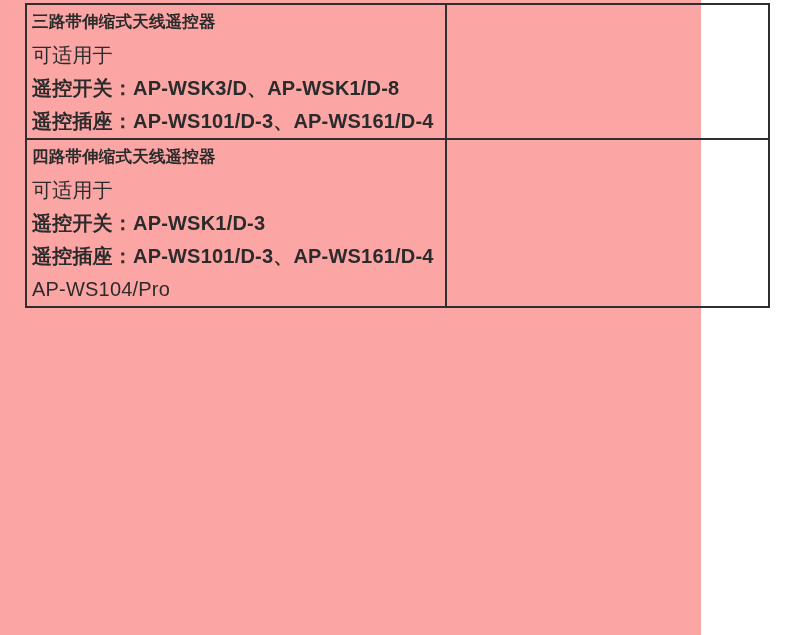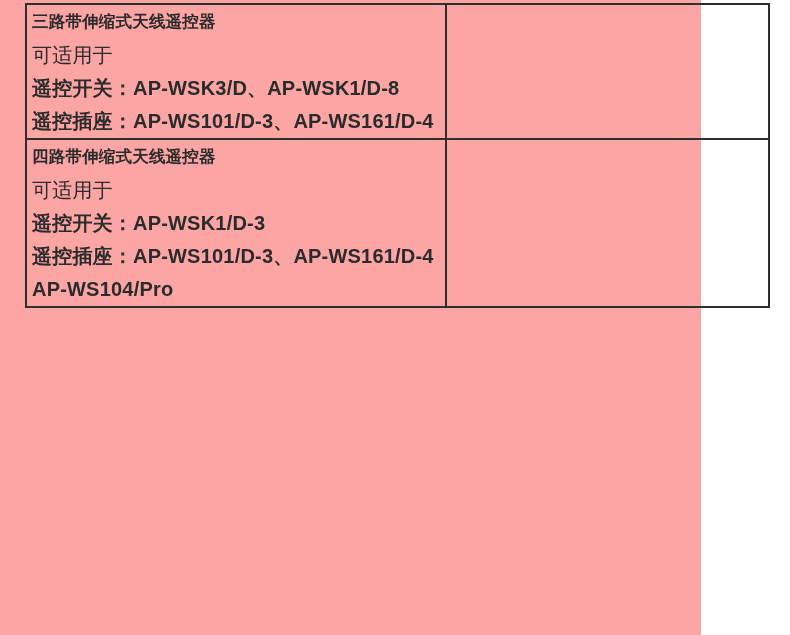--- a/index.html
+++ b/index.html
@@ -55,21 +55,21 @@
     font-size: 16.5px;
     margin-bottom: 1px;
   }
   .spec-label {
     font-weight: bold;
   }
   .spec-value {
     font-weight: bold;
   }
   .spec-extra {
-    font-weight: bold;
+    font-weight: normal;
   }
 
   
   .img-cell-inner {
     position: relative;
     width: 100%;
     height: 100%;
     overflow: hidden;
   }
   .remote-stage {

